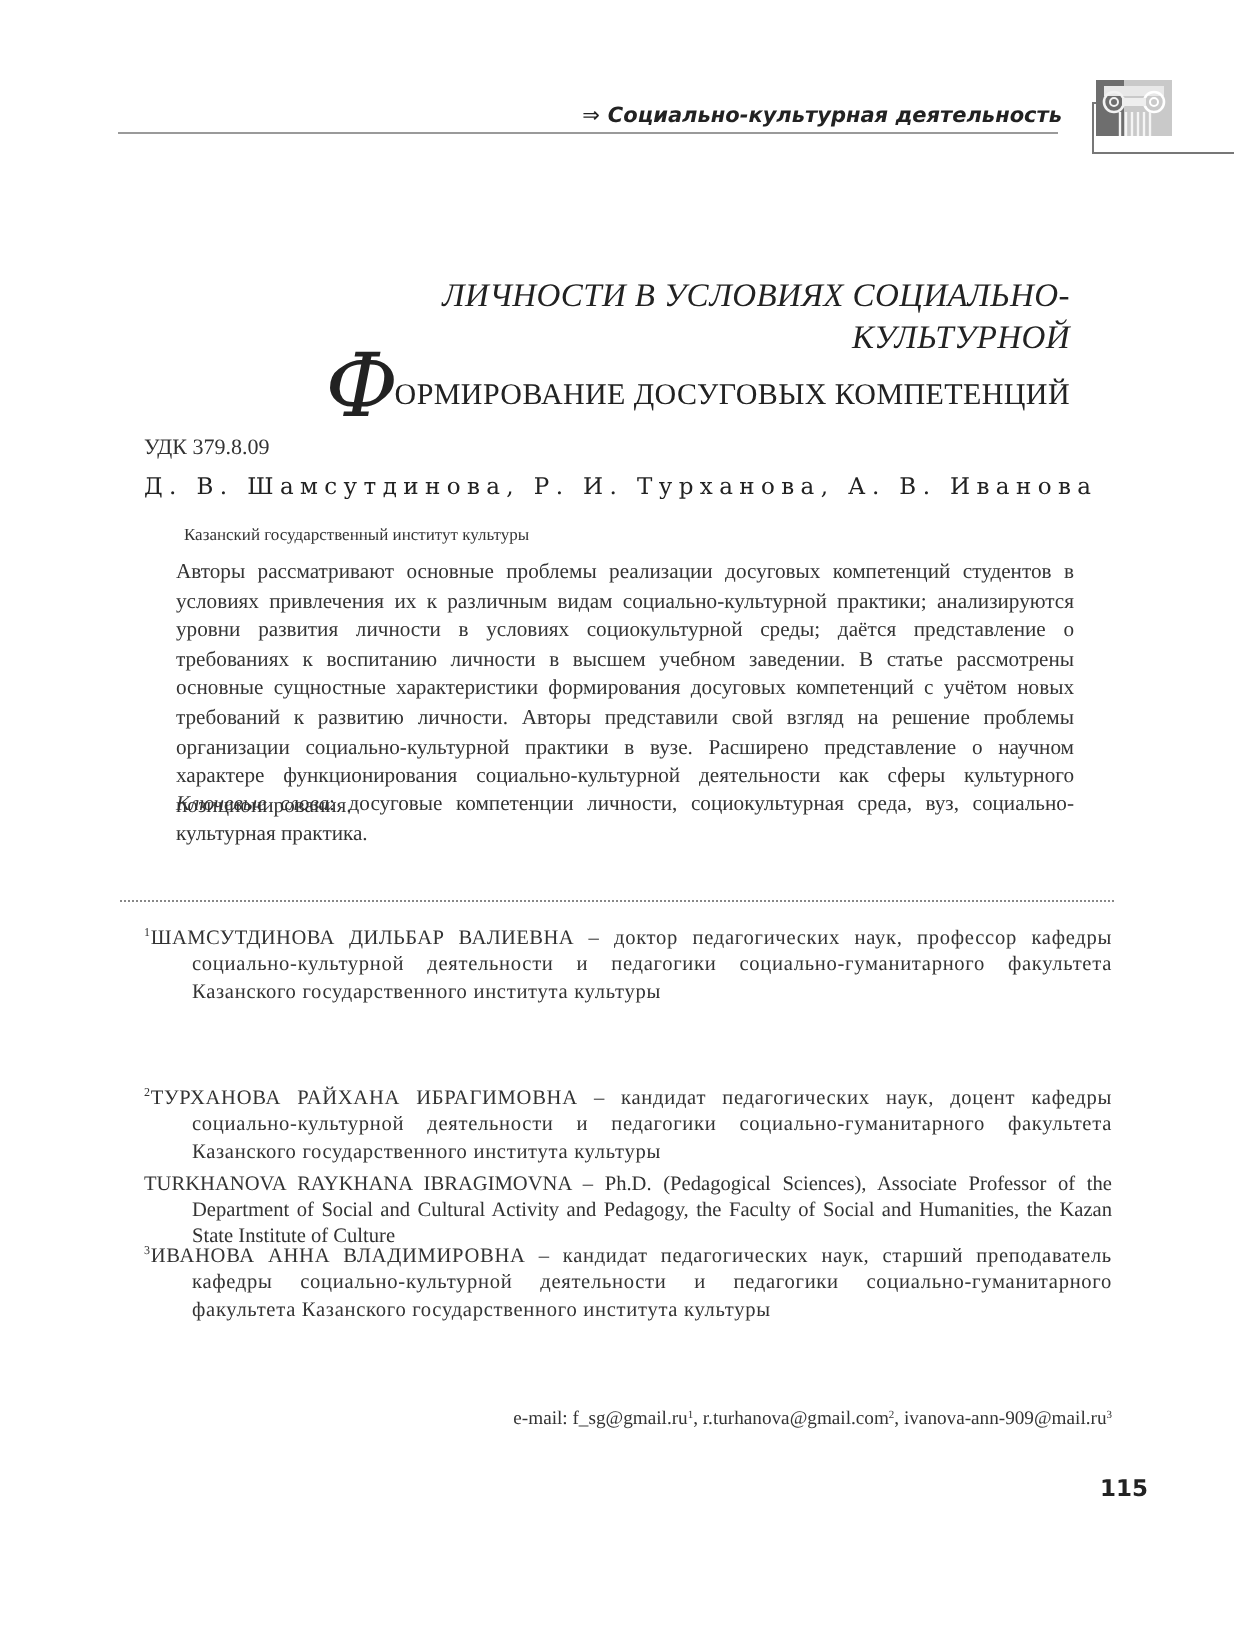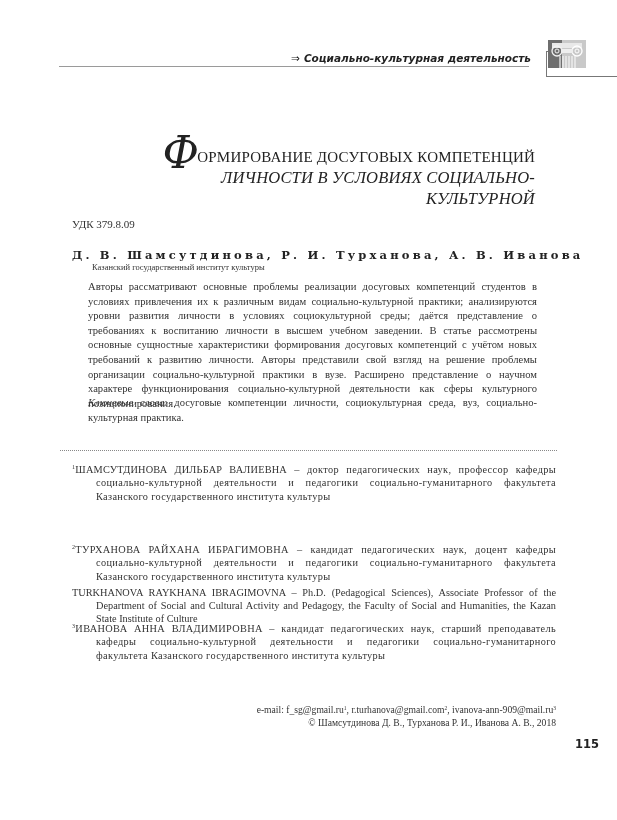--- a/index.html
+++ b/index.html
@@ -17,21 +17,21 @@
   .logo-frame-h { left:546px; top:76px; width:71px; height:1px; background:#777; }
   .logo-frame-top { left:546px; top:51px; width:6px; height:1px; background:#777; }
 
   
   .title { left:150px; top:138px; width:385px; text-align:right; font-family:"Liberation Serif", serif;
            font-style:italic; font-size:16.5px; line-height:20.5px; color:#222; letter-spacing:0.2px; }
   .title .initial { font-family:"DejaVu Serif", serif; font-size:44px; font-style:italic; line-height:30px;
                     vertical-align:-6px; margin-right:-2px; }
 
   .udk { left:72px; top:218px; font-family:Liberation Serif, serif; font-size:11px; color:#333; }
-  .authors { left:72px; top:248px; font-family:"DejaVu Serif", serif; font-weight:bold; font-size:11.5px;
+  .authors { left:72px; top:236px; font-family:"DejaVu Serif", serif; font-weight:normal; font-size:11.5px;
              letter-spacing:3.2px; color:#222; white-space:nowrap; }
   .affil { left:72px; top:262px; font-family:"Liberation Serif", serif; font-size:8.5px; color:#333;margin-left:20px; }
 
   .abstract { left:88px; top:280px; width:449px; font-family:"Liberation Serif", serif; font-size:10.6px;
               line-height:14.6px; text-align:justify; color:#333; }
   .keywords { left:88px; top:396px; width:449px; font-family:"Liberation Serif", serif; font-size:10.6px;
               line-height:14.6px; text-align:justify; color:#333; }
   .keywords .kw-label { font-style:italic; }
 
   .dots { left:60px; top:450px; width:497px; height:0; border-top:1px dotted #888; }
@@ -39,21 +39,21 @@
   .bio { left:72px; width:484px; font-family:"Liberation Serif", serif; font-size:10.3px; line-height:13.3px;
          color:#333; text-align:justify; }
   .bio p { margin:0 0 3px 0; padding-left:24px; text-indent:-24px; }
   .bio p.ru { letter-spacing:0.35px; }
   .bio sup { font-size:6px; vertical-align:4px; }
 
   .contacts { right:61px; top:702px; text-align:right; font-family:"Liberation Serif", serif; font-size:9.6px;
               line-height:12.5px; color:#333; }
   .contacts sup { font-size:5.5px; vertical-align:3px; }
 
-  .pageno { left:575px; top:737px; font-family:"DejaVu Sans", sans-serif; font-weight:bold; font-size:11.5px; color:#222;text-align:right; }
+  .pageno { left:550px; top:737px; font-family:"DejaVu Sans", sans-serif; font-weight:bold; font-size:11.5px; color:#222;text-align:right; }
 </style>
 </head>
 <body>
 
 <div class="abs hdr-line"></div>
 <div class="abs hdr-text">
   <span class="hdr-arrow">⇒</span><span>Социально-культурная деятельность</span>
 </div>
 <div class="abs logo-frame-v"></div>
 <div class="abs logo-frame-h"></div>
@@ -73,22 +73,22 @@
         <line x1="15" y1="16" x2="15" y2="28"></line>
       <line x1="18" y1="16" x2="18" y2="28"></line>
         <line x1="21" y1="16" x2="21" y2="28"></line>
       <line x1="24" y1="16" x2="24" y2="28"></line>
         <line x1="27" y1="16" x2="27" y2="28"></line>
     </g>
   </svg>
 </div>
 
 <div class="abs title">
+  <div style="text-transform:uppercase;">личности в условиях социально-культурной</div>
   <div><span class="initial">Ф</span><span style="text-transform:uppercase;font-style:normal;font-size:15px;">ормирование досуговых компетенций</span></div>
-  <div style="text-transform:uppercase;">личности в условиях социально-культурной</div>
 </div>
 
 <div class="abs udk">УДК 379.8.09</div>
 <div class="abs authors">Д. В. Шамсутдинова, Р. И. Турханова, А. В. Иванова</div>
 <div class="abs affil">Казанский государственный институт культуры</div>
 
 <div class="abs abstract">Авторы рассматривают основные проблемы реализации досуговых компетенций студентов в условиях привлечения их к различным видам социально-культурной практики; анализируются уровни развития личности в условиях социокультурной среды; даётся представление о требованиях к воспитанию личности в высшем учебном заведении. В статье рассмотрены основные сущностные характеристики формирования досуговых компетенций с учётом новых требований к развитию личности. Авторы представили свой взгляд на решение проблемы организации социально-культурной практики в вузе. Расширено представление о научном характере функционирования социально-культурной деятельности как сферы культурного позиционирования.</div>
 
 <div class="abs keywords">
   <span class="kw-label">Ключевые слова</span><span>: досуговые компетенции личности, социокультурная среда, вуз, социально-культурная практика.</span>
@@ -104,16 +104,15 @@
   <p>TURKHANOVA RAYKHANA IBRAGIMOVNA – Ph.D. (Pedagogical Sciences), Associate Professor of the Department of Social and Cultural Activity and Pedagogy, the Faculty of Social and Humanities, the Kazan State Institute of Culture</p>
 </div>
 <div class="abs bio" style="top:620px;">
   <p class="ru"><sup>3</sup><span>ИВАНОВА АННА ВЛАДИМИРОВНА</span><span> – кандидат педагогических наук, старший преподаватель кафедры социально-культурной деятельности и педагогики социально-гуманитарного факультета Казанского государственного института культуры</span></p>
 </div>
 
 <div class="abs contacts">
   <div>
     <span>e-mail: </span><a style="color:inherit;text-decoration:none;">f_sg@gmail.ru</a><sup>1</sup>, <a style="color:inherit;text-decoration:none;">r.turhanova@gmail.com</a><sup>2</sup>, <a style="color:inherit;text-decoration:none;text-align:center;">ivanova-ann-909@mail.ru</a><sup>3</sup>
   </div>
-  <div>© Шамсутдинова Д. В., Турханова Р. И., Иванова А. В., 2018</div>
 </div>
 
 <div class="abs pageno">115</div>
 
 </body></html>

